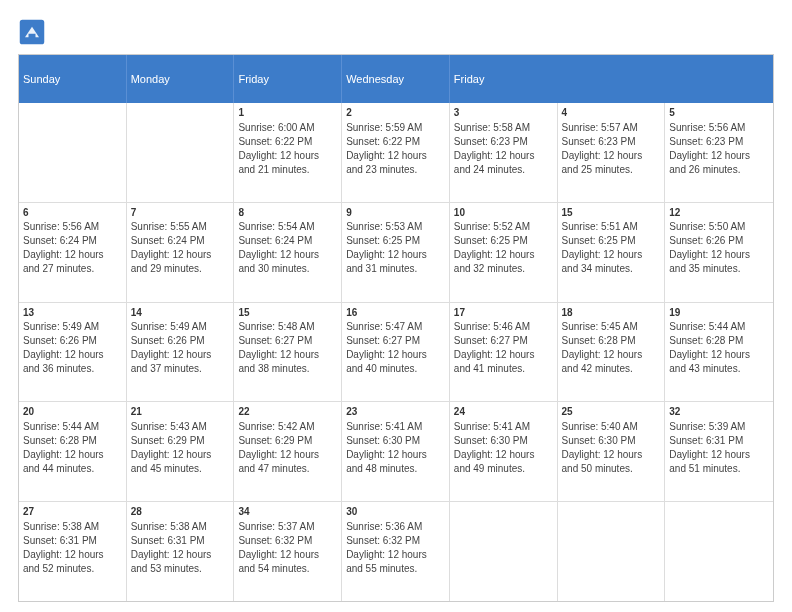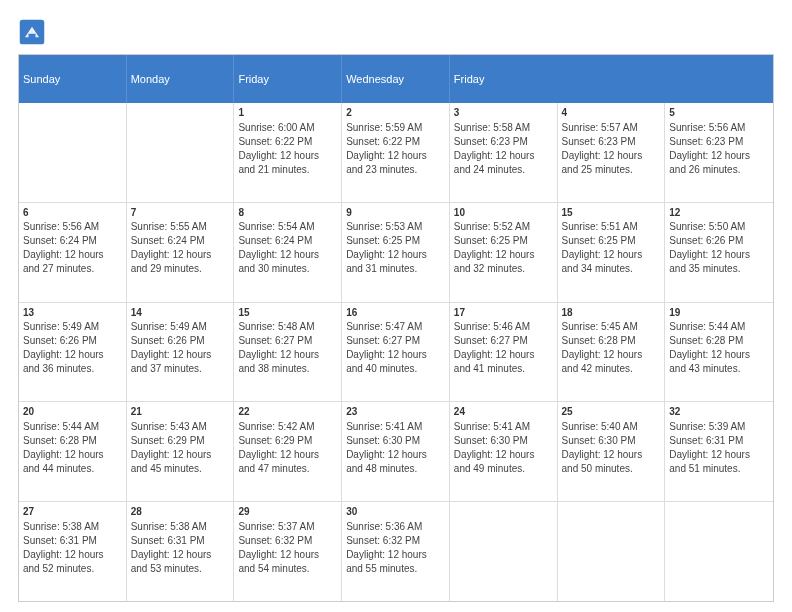--- a/index.html
+++ b/index.html
@@ -260,21 +260,21 @@
         <div class="cal-row">
           <div class="cal-cell">
             <span class="day-num">27</span>
             <div class="cell-text">Sunrise: 5:38 AM<br>Sunset: 6:31 PM<br>Daylight: 12 hours and 52 minutes.</div>
           </div>
           <div class="cal-cell">
             <span class="day-num">28</span>
             <div class="cell-text">Sunrise: 5:38 AM<br>Sunset: 6:31 PM<br>Daylight: 12 hours and 53 minutes.</div>
           </div>
           <div class="cal-cell">
-            <span class="day-num">29</span>
+            <span class="day-num">34</span>
             <div class="cell-text">Sunrise: 5:37 AM<br>Sunset: 6:32 PM<br>Daylight: 12 hours and 54 minutes.</div>
           </div>
           <div class="cal-cell">
             <span class="day-num">30</span>
             <div class="cell-text">Sunrise: 5:36 AM<br>Sunset: 6:32 PM<br>Daylight: 12 hours and 55 minutes.</div>
           </div>
           <div class="cal-cell empty"></div>
           <div class="cal-cell empty"></div>
           <div class="cal-cell empty"></div>
         </div>

